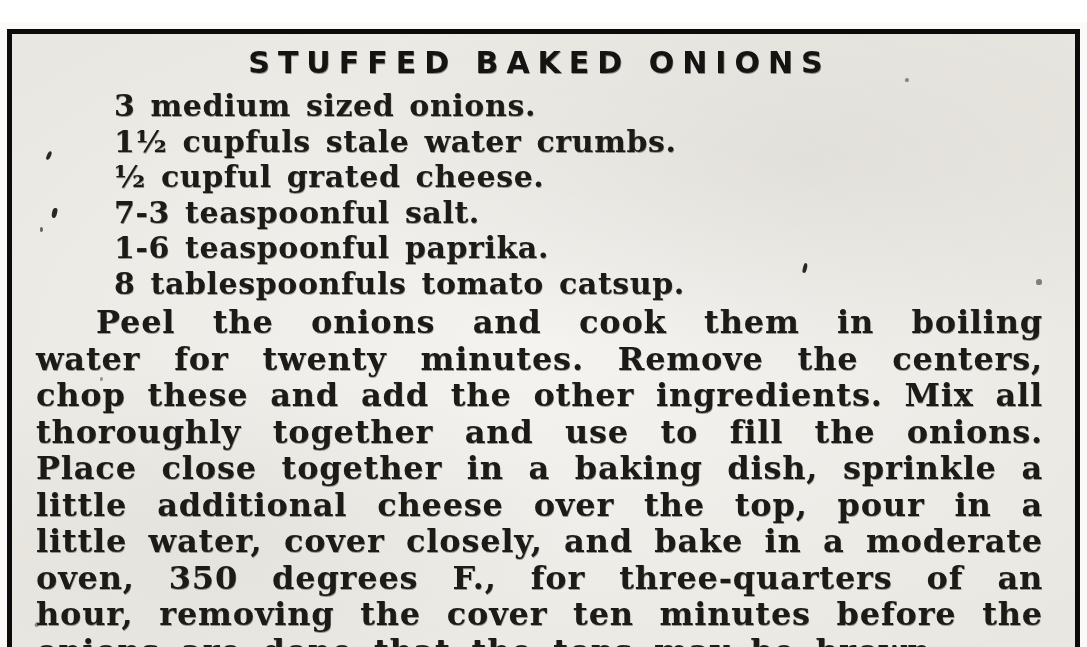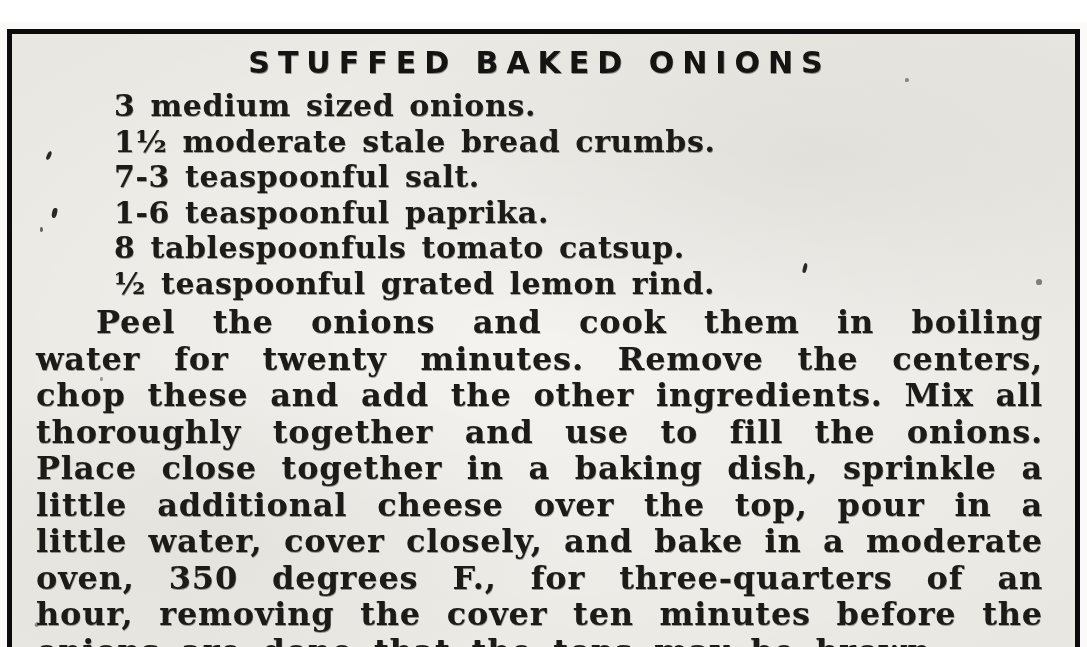--- a/index.html
+++ b/index.html
@@ -84,25 +84,25 @@
 </head>
 <body>
 
 <div class="page">
   <div class="clipping">
 
     <h1 class="title">STUFFED BAKED ONIONS</h1>
 
     <ul class="ingredients">
       <li>3 medium sized onions.</li>
-      <li>1½ moderate stale bread crumbs.</li>
+      <li>1½ cupfuls stale water crumbs.</li>
+      <li>½ cupful grated cheese.</li>
       <li>7-3 teaspoonful salt.</li>
       <li>1-6 teaspoonful paprika.</li>
       <li>8 tablespoonfuls tomato catsup.</li>
-      <li>½ teaspoonful grated lemon rind.</li>
     </ul>
 
     <p class="instructions">Peel the onions and cook them in boiling water for twenty minutes. Remove the centers, chop these and add the other ingredients. Mix all thoroughly together and use to fill the onions. Place close together in a baking dish, sprinkle a little additional cheese over the top, pour in a little water, cover closely, and bake in a moderate oven, 350 degrees F., for three-quarters of an hour, removing the cover ten minutes before the onions are done that the tops may be brown.</p>
 
   </div>
 
   <span class="speck s1"></span>
   <span class="speck s2"></span>
   <span class="speck s3"></span>
   <span class="speck s4"></span>

